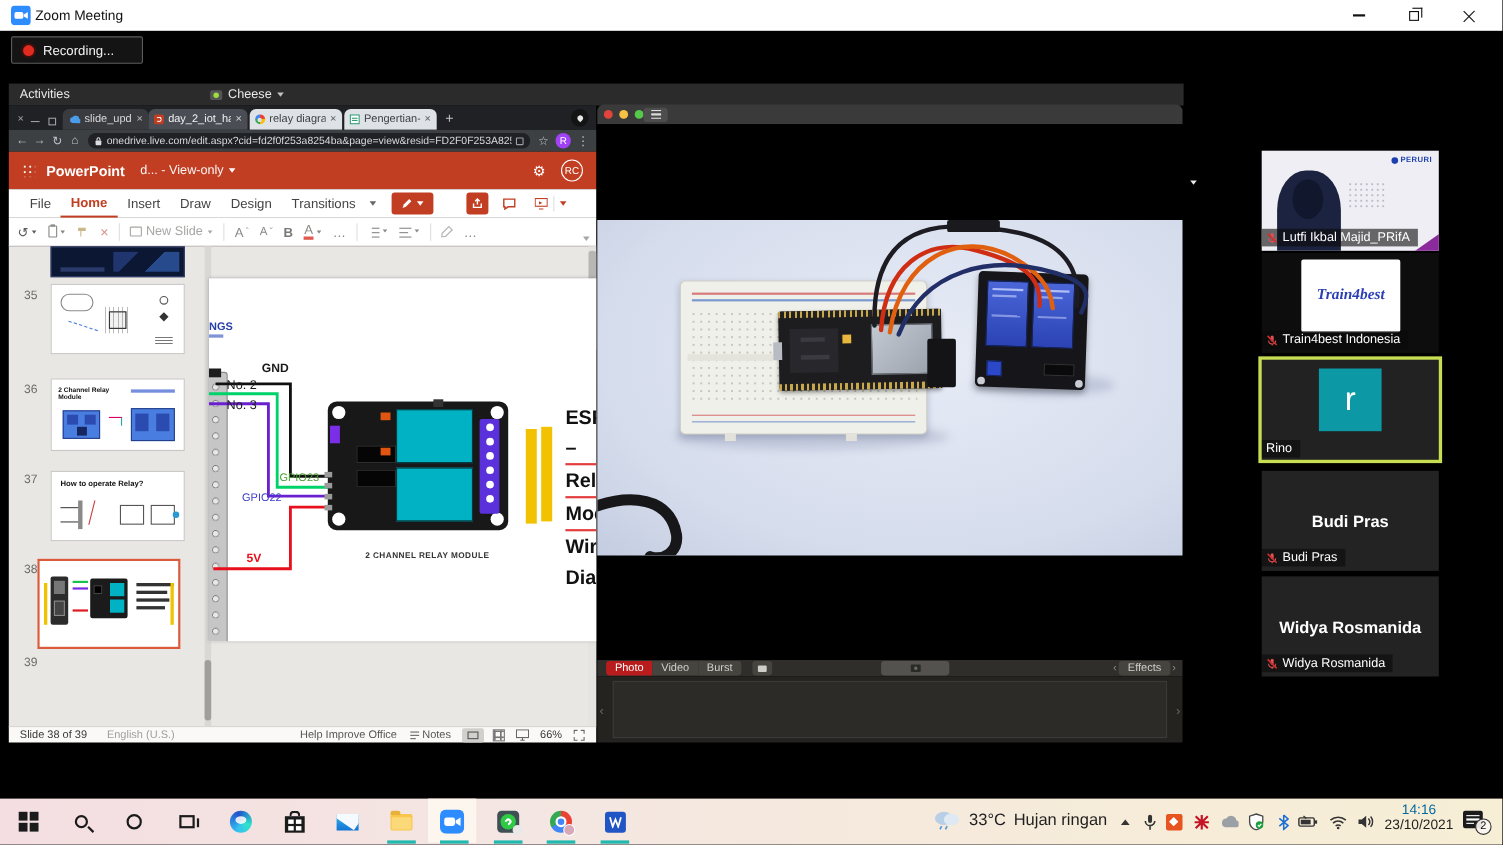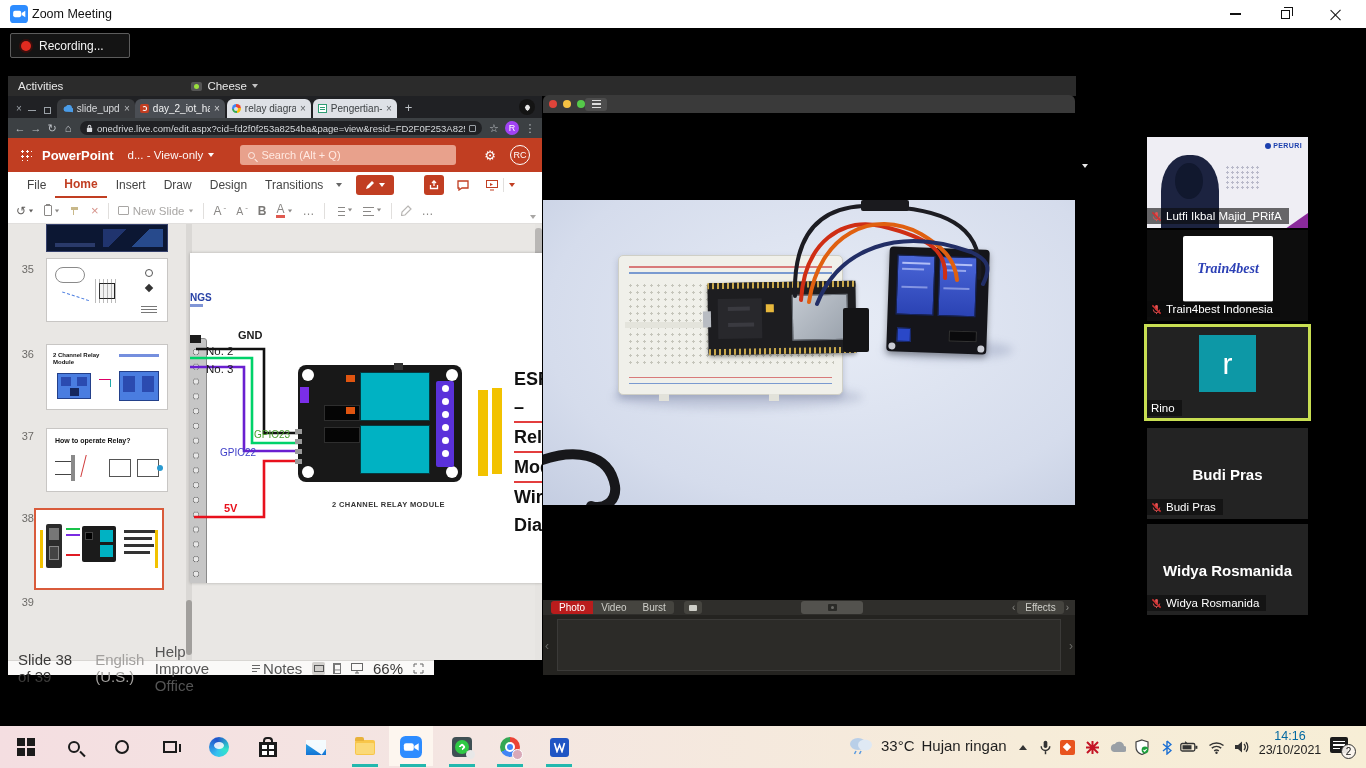--- a/index.html
+++ b/index.html
@@ -45,21 +45,21 @@
 .ti{display:flex;align-items:center;gap:2px;margin:0 5px}
 .tdiv{width:1px;height:16px;background:#e1dfdd;margin:0 4px}
 
 #content{left:8px;top:224px;width:534px;height:436px;background:#E9E7E4}
 .thnum{position:absolute;font-size:11px;color:#6d6b68;width:20px;text-align:right}
 .thumb{position:absolute;left:38px;width:122px;background:#fff;border:1px solid #c8c6c4}
 
 #slide{left:190px;top:253px;width:352px;height:330px;background:#fff;box-shadow:0 0 3px rgba(0,0,0,.25);overflow:hidden;position:absolute}
 .slab{position:absolute;font-weight:bold;color:#1a1a1a}
 
-#sbar{left:8px;top:660px;width:426px;height:15px;background:#FAF9F8;border-top:1px solid #d8d6d3;display:flex;align-items:center;font-size:15px;color:#555}
+#sbar{left:8px;top:660px;width:534px;height:15px;background:#FAF9F8;border-top:1px solid #d8d6d3;display:flex;align-items:center;font-size:10px;color:#555}
 
 #cheese-title{left:543px;top:95px;width:532px;height:18px;background:#3a3a3a;border-radius:6px 6px 0 0;display:flex;align-items:center;color:#d6d6d6;font-size:11px}
 .dot{width:8px;height:8px;border-radius:50%;margin-left:6px}
 #cheese-body{left:543px;top:113px;width:532px;height:487px;background:#000;overflow:hidden}
 #cheese-tools{left:543px;top:600px;width:532px;height:15px;background:#2f2e2b;display:flex;align-items:center;font-size:10px;color:#cfcfc9}
 .cbtn{height:13px;padding:0 8px;display:flex;align-items:center;background:#45443f}
 #cheese-strip{left:543px;top:615px;width:532px;height:60px;background:#242320}
 
 #scene{left:543px;top:200px;width:532px;height:305px;background:radial-gradient(ellipse at 55% 40%,#e7ecf6 0%,#d5dcec 70%,#c4cde1 100%);overflow:hidden;position:absolute}
 
@@ -218,24 +218,20 @@
   <span class="navic">☆</span>
   <span style="width:14px;height:14px;border-radius:50%;background:#a142f4;color:#fff;font-size:9px;display:flex;align-items:center;justify-content:center;margin:0 3px">R</span>
   <span class="navic" style="margin-right:4px">⋮</span>
 </div>
 
 <div id="ppthead" class="abs">
   <span class="waffle"></span>
   <span style="font-weight:bold;font-size:13px">PowerPoint</span>
   <span style="font-size:11.5px;margin-left:14px;opacity:.95">d... - View-only</span>
   <span class="cv" style="margin-left:5px;color:#fff"></span>
-  <div id="pptsearch">
-    <span class="mag"></span>
-    <span>Search (Alt + Q)</span>
-  </div>
   <span style="margin-left:auto;margin-right:14px;font-size:13px">⚙</span>
   <span style="width:20px;height:20px;border-radius:50%;border:1.5px solid #fff;font-size:9px;display:flex;align-items:center;justify-content:center;margin-right:12px">RC</span>
 </div>
 
 <div id="ribbon" class="abs">
   <div class="ptab" style="margin-left:10px">File</div>
   <div class="ptab on">Home</div>
   <div class="ptab">Insert</div>
   <div class="ptab">Draw</div>
   <div class="ptab">Design</div>

